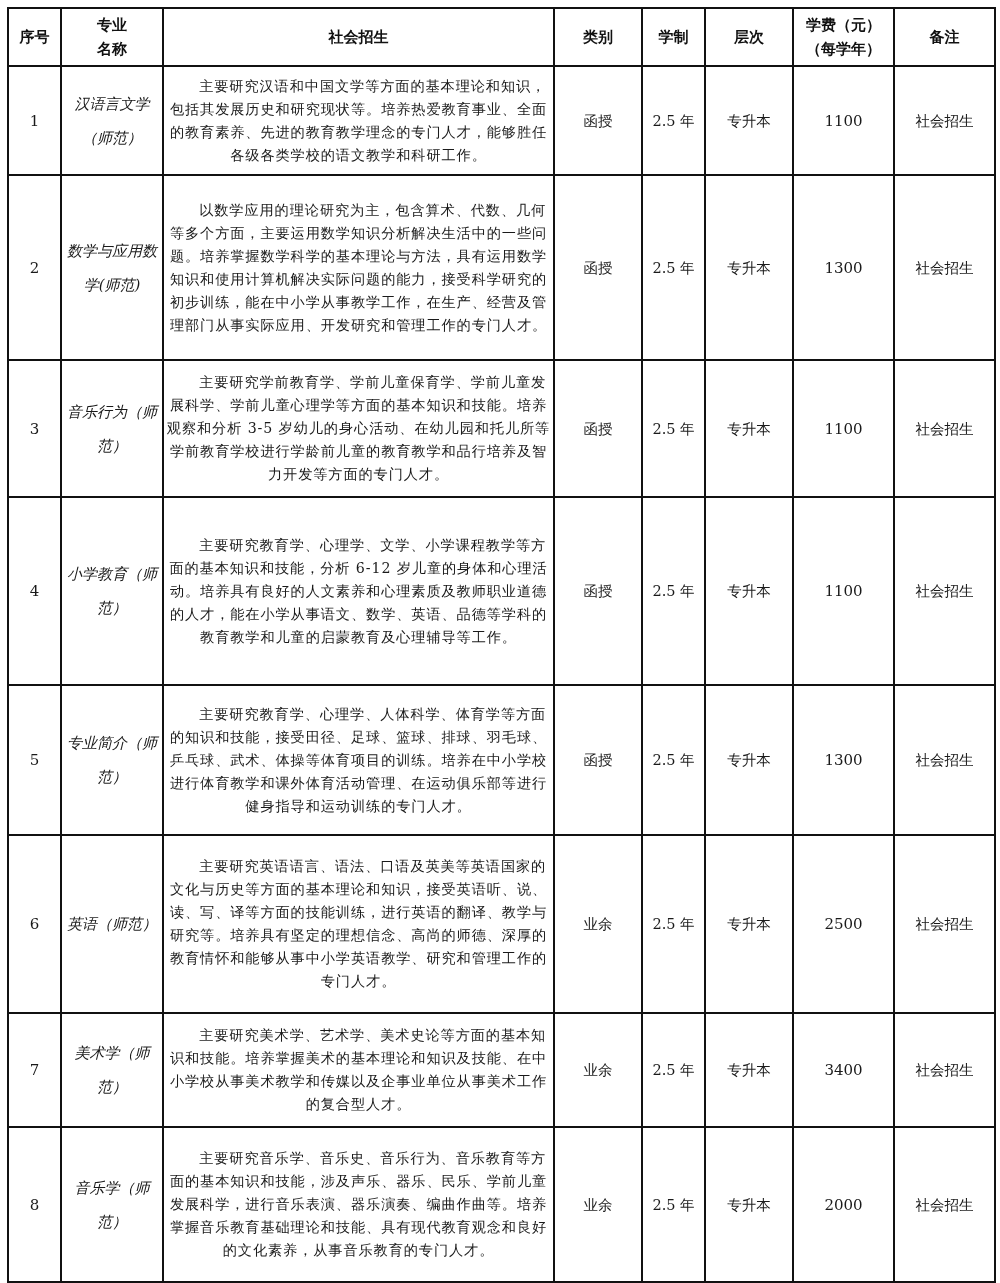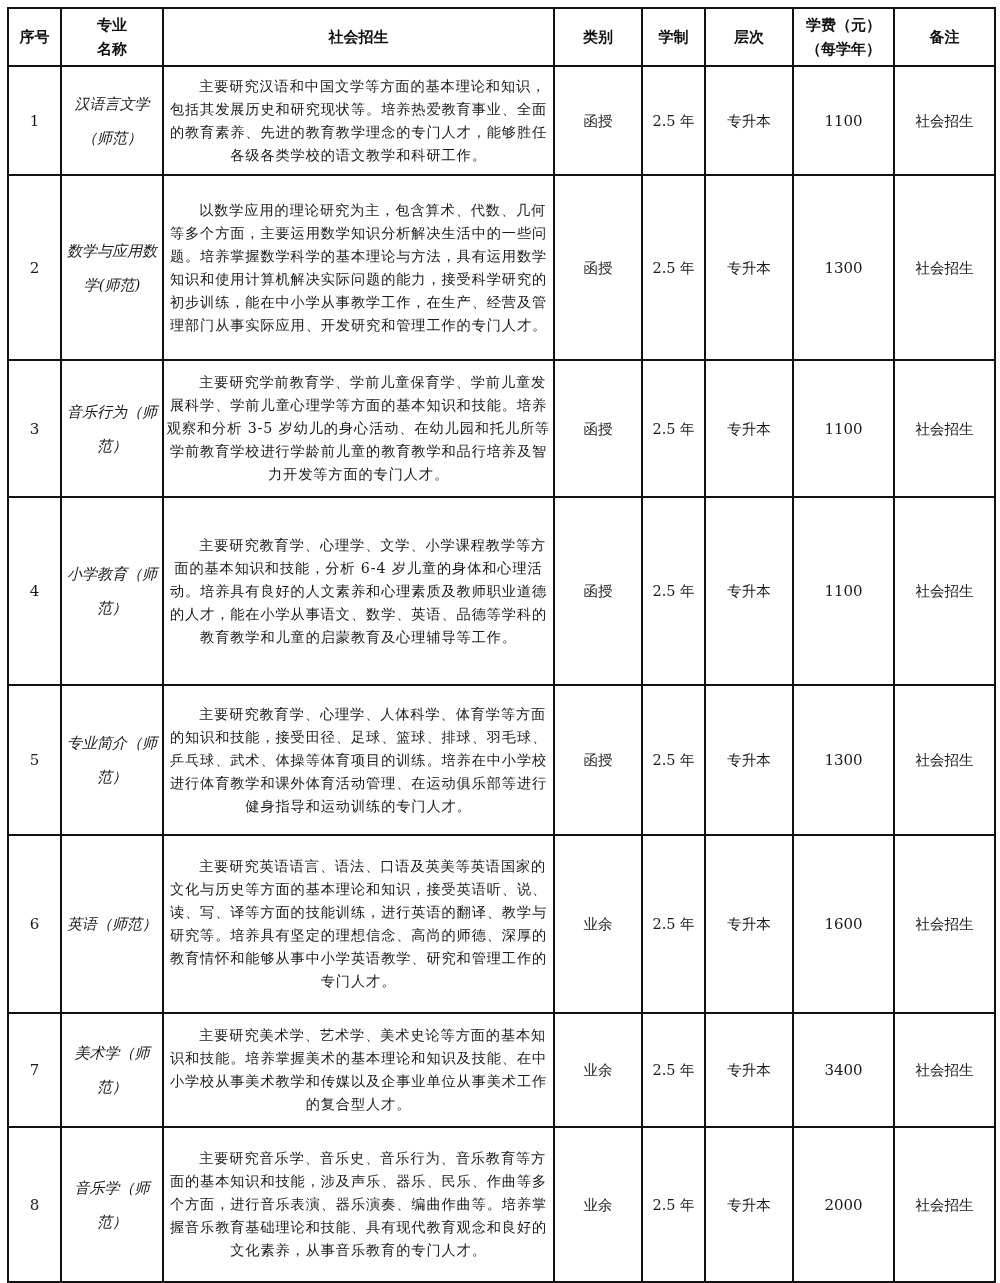--- a/index.html
+++ b/index.html
@@ -88,21 +88,21 @@
       <td>函授</td>
       <td>2.5 年</td>
       <td>专升本</td>
       <td class="num">1100</td>
       <td>社会招生</td>
     </tr>
     <tr style="height:188px">
       <td class="num">4</td>
       <td class="name">小学教育（师范）</td>
       <td class="desc">
-          <span>主要研究教育学、心理学、文学、小学课程教学等方面的基本知识和技能，分析 6-4 岁儿童的身体和心理活动。培养具有良好的人文素养和心理素质及教师职业道德的人才，能在小学从事语文、数学、英语、品德等学科的教育教学和儿童的启蒙教育及心理辅导等工作。</span>
+          <span>主要研究教育学、心理学、文学、小学课程教学等方面的基本知识和技能，分析 6-12 岁儿童的身体和心理活动。培养具有良好的人文素养和心理素质及教师职业道德的人才，能在小学从事语文、数学、英语、品德等学科的教育教学和儿童的启蒙教育及心理辅导等工作。</span>
         </td>
       <td>函授</td>
       <td>2.5 年</td>
       <td>专升本</td>
       <td class="num">1100</td>
       <td>社会招生</td>
     </tr>
     <tr style="height:150px">
       <td class="num">5</td>
       <td class="name">专业简介（师范）</td>
@@ -117,40 +117,40 @@
     </tr>
     <tr style="height:178px">
       <td class="num">6</td>
       <td class="name">英语（师范）</td>
       <td class="desc">
           <span>主要研究英语语言、语法、口语及英美等英语国家的文化与历史等方面的基本理论和知识，接受英语听、说、读、写、译等方面的技能训练，进行英语的翻译、教学与研究等。培养具有坚定的理想信念、高尚的师德、深厚的教育情怀和能够从事中小学英语教学、研究和管理工作的专门人才。</span>
         </td>
       <td>业余</td>
       <td>2.5 年</td>
       <td>专升本</td>
-      <td class="num">1600</td>
+      <td class="num">2500</td>
       <td>社会招生</td>
     </tr>
     <tr style="height:114px">
       <td class="num">7</td>
       <td class="name">美术学（师范）</td>
       <td class="desc">
           <span>主要研究美术学、艺术学、美术史论等方面的基本知识和技能。培养掌握美术的基本理论和知识及技能、在中小学校从事美术教学和传媒以及企事业单位从事美术工作的复合型人才。</span>
         </td>
       <td>业余</td>
       <td>2.5 年</td>
       <td>专升本</td>
       <td class="num">3400</td>
       <td>社会招生</td>
     </tr>
     <tr style="height:155px">
       <td class="num">8</td>
       <td class="name">音乐学（师范）</td>
       <td class="desc">
-          <span>主要研究音乐学、音乐史、音乐行为、音乐教育等方面的基本知识和技能，涉及声乐、器乐、民乐、作曲等多个方面，进行音乐表演、器乐演奏、编曲作曲等。培养掌握音乐教育基础理论和技能、具有现代教育观念和良好的文化素养，从事音乐教育的专门人才。</span>
+          <span>主要研究音乐学、音乐史、音乐行为、音乐教育等方面的基本知识和技能，涉及声乐、器乐、民乐、学前儿童发展科学，进行音乐表演、器乐演奏、编曲作曲等。培养掌握音乐教育基础理论和技能、具有现代教育观念和良好的文化素养，从事音乐教育的专门人才。</span>
         </td>
       <td>业余</td>
       <td>2.5 年</td>
       <td>专升本</td>
       <td class="num">2000</td>
       <td>社会招生</td>
     </tr>
   </tbody>
 </table>
 

